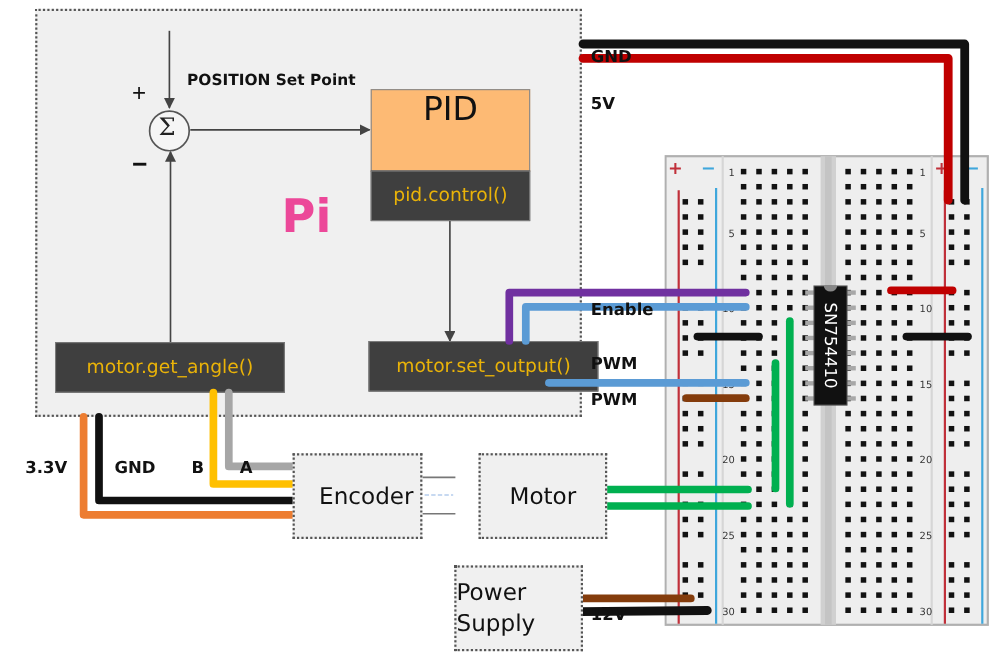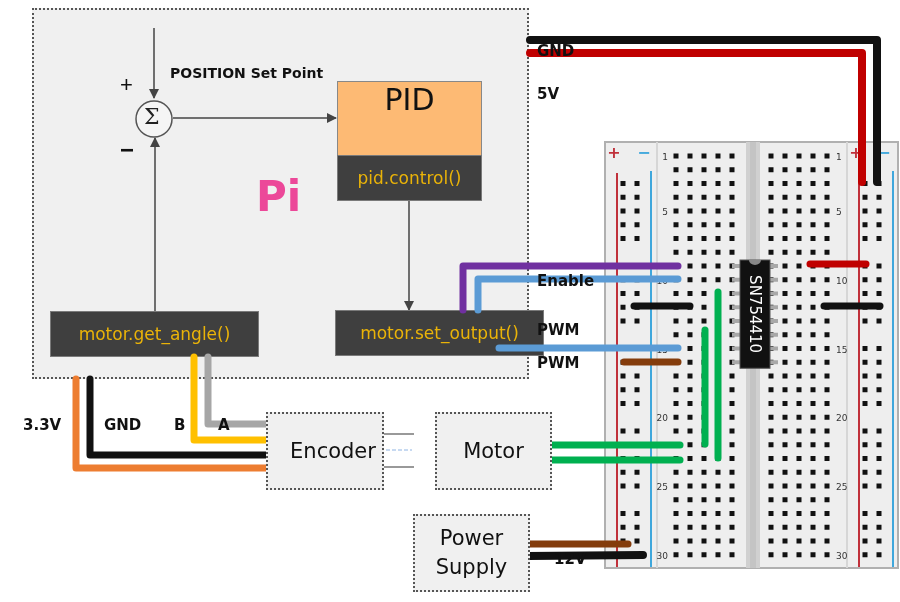--- a/index.html
+++ b/index.html
@@ -540,29 +540,29 @@
   <line x1="384" y1="467" x2="414" y2="467" stroke="#777" stroke-width="1.5"></line>
   <line x1="386" y1="450" x2="412" y2="450" stroke="#8fb4e3" stroke-width="1" stroke-dasharray="4,2"></line>
 </svg>
 
 <div class="dotted-box" style="left:266px; top:412px; width:118px; height:78px; display:flex; align-items:center; justify-content:center;padding-left:16px;">
   <span class="box-text" style="font-size:21px;">Encoder</span>
 </div>
 <div class="dotted-box" style="left:435px; top:412px; width:117px; height:78px; display:flex; align-items:center; justify-content:center;">
   <span class="box-text" style="font-size:21px;">Motor</span>
 </div>
-<div class="dotted-box" style="left:413px; top:514px; width:117px; height:78px; display:flex; flex-direction:column; align-items:center; justify-content:center; line-height:1.4;">
+<div class="dotted-box" style="left:413px; top:514px; width:117px; height:78px; display:flex; flex-direction:column; justify-content:center; line-height:1.4;">
   <span class="box-text" style="font-size:21px;">Power</span>
   <span class="box-text" style="font-size:21px;">Supply</span>
 </div>
 
 <div class="label-bold" style="left:537px; top:9px;">GND</div>
 <div class="label-bold" style="left:537px; top:52px;">5V</div>
 <div class="label-bold" style="left:537px; top:239px;">Enable</div>
 <div class="label-bold" style="left:537px; top:288px;">PWM</div>
 <div class="label-bold" style="left:537px; top:321px;">PWM</div>
-<div class="label-bold" style="left:554px; top:517px;">12V</div>
+<div class="label-bold" style="left:537px; top:517px;">12V</div>
 <div class="label-bold" style="left:537px; top:568px;">GND</div>
 
 <div class="label-bold" style="left:23px; top:383px;">3.3V</div>
 <div class="label-bold" style="left:104px; top:383px;">GND</div>
 <div class="label-bold" style="left:174px; top:383px;">B</div>
 <div class="label-bold" style="left:218px; top:383px;">A</div>
 
 </body></html>

